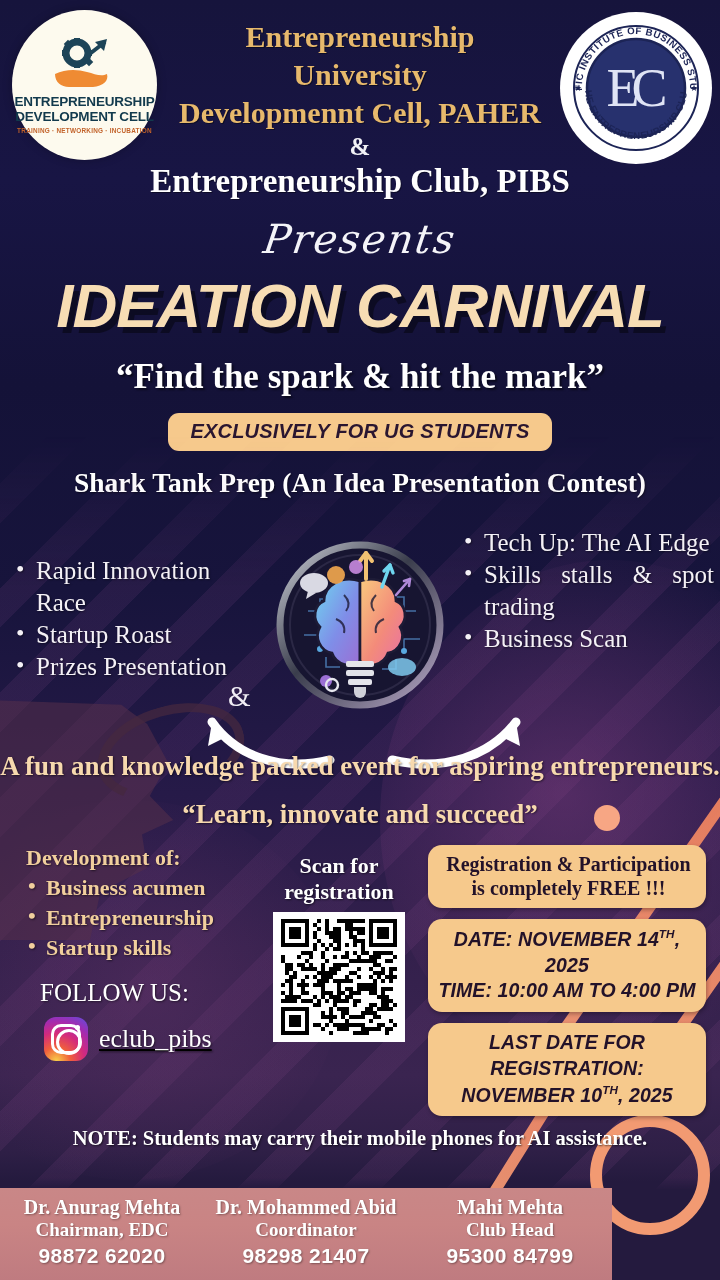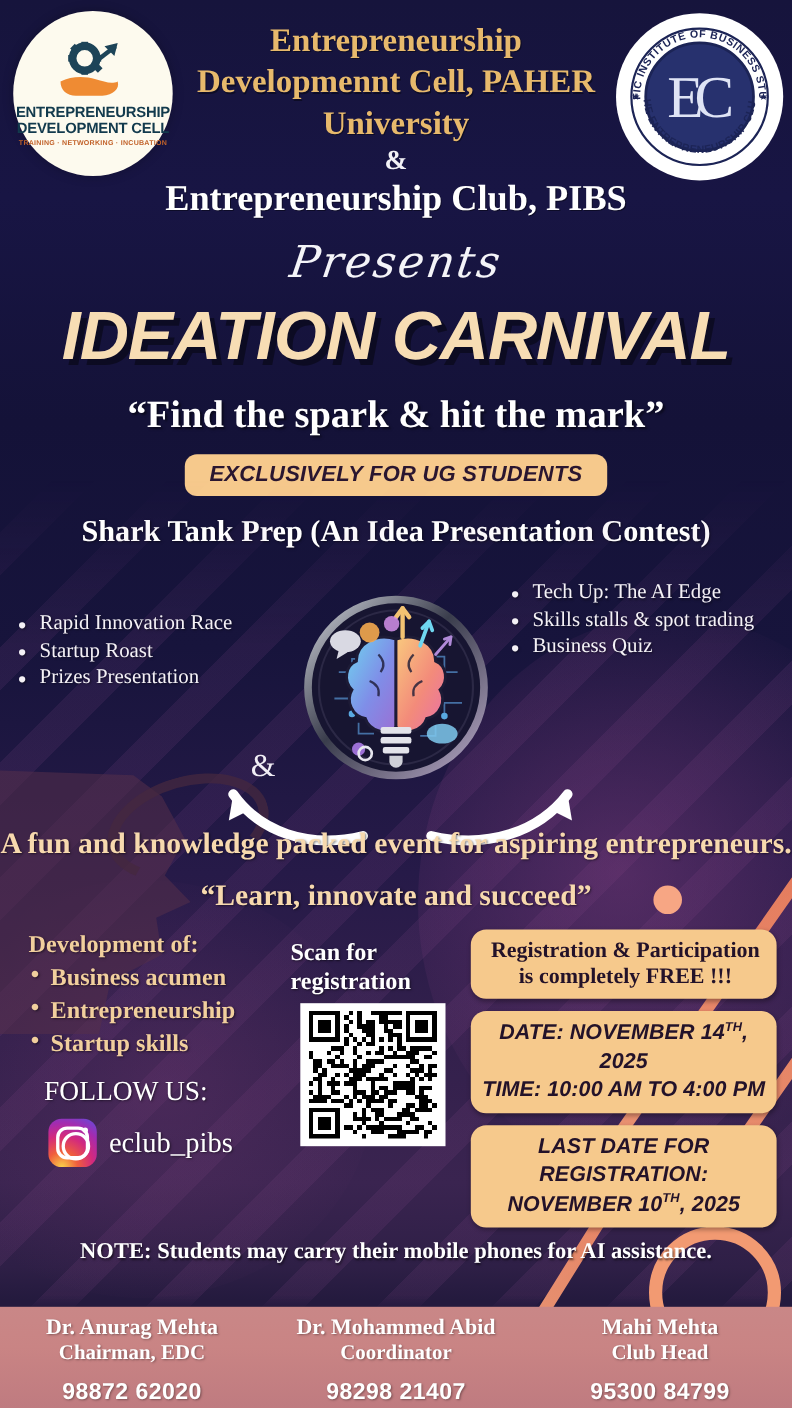--- a/index.html
+++ b/index.html
@@ -174,21 +174,21 @@
   }
 
   
   .features{
     position:relative; margin-top:14px; height:230px;
   }
   ul.flist{ list-style:none; }
   ul.flist li{
     position:relative; padding-left:22px;
     font-family:"Liberation Serif", serif;
-    color:#f4f1f6; font-size:19px; line-height:1.28;
+    color:#f4f1f6; font-size:25px; line-height:1.28;
     text-shadow:1px 1px 2px rgba(0,0,0,.45);
   }
   ul.flist li::before{
     content:"•"; position:absolute; left:2px; top:-1px; font-size:24px;
   }
   .f-left{ position:absolute; left:14px; top:42px; width:225px; }
   .f-right{ position:absolute; right:6px; top:14px; width:252px; text-align:justify; }
   .f-right li{ text-align:justify; text-align-last:left; }
 
   .brain-wrap{
@@ -224,21 +224,21 @@
     position:relative; padding-left:20px; margin-top:4px;
     font-family:"Liberation Serif", serif; font-weight:700;
     font-size:22px; color:#f1cf9d; text-shadow:1px 1px 2px rgba(0,0,0,.5);
   }
   ul.dev-list li::before{ content:"•"; position:absolute; left:2px; top:-2px; }
   .follow{
     margin-top:18px; margin-left:14px;
     font-family:"Liberation Serif", serif;
     font-size:25px; color:#ffffff; text-shadow:1px 1px 2px rgba(0,0,0,.5);
   }
-  .ig-row{ display:flex; align-items:center; gap:11px; margin-top:10px; margin-left:18px; }
+  .ig-row{ display:flex; align-items:center; gap:11px; margin-top:10px; margin-left:18px;text-decoration:underline; }
   .ig-icon{
     width:44px; height:44px; border-radius:12px;
     background:radial-gradient(circle at 28% 100%, #f8d14a 0%, #f05f3c 26%, #d32a7d 52%, #a32bb0 74%, #5b4fe0 100%);
     position:relative; display:block;
   }
   .ig-icon::before{
     content:""; position:absolute; left:50%; top:50%;
     width:20px; height:20px; margin:-10px 0 0 -10px;
     border:3px solid #fff; border-radius:50%;
   }
@@ -247,21 +247,21 @@
     width:5px; height:5px; border-radius:50%; background:#fff;
   }
   .ig-frame{
     position:absolute; inset:7px; border:3px solid #fff; border-radius:10px;
   }
   .ig-name{
     font-family:"Liberation Serif", serif; font-size:26px; color:#ffffff;
     text-shadow:1px 1px 2px rgba(0,0,0,.5);
   }
 
-  .qr-block{ position:absolute; left:264px; top:8px; width:150px; }
+  .qr-block{ position:absolute; left:264px; top:8px; width:150px; text-align:center; }
   .qr-label{
     font-family:"Liberation Serif", serif; font-weight:700;
     font-size:22px; line-height:1.16; color:#ffffff;
     text-shadow:1px 1px 2px rgba(0,0,0,.55);
   }
   .qr-box{
     width:132px; height:130px; margin:8px auto 0;
     background:#fff; padding:7px;
   }
   .qr-box svg{ display:block; width:100%; height:100%; }
@@ -286,38 +286,38 @@
   
   .note{
     position:absolute; left:0; right:0; bottom:130px;
     text-align:center;
     font-family:"Liberation Serif", serif; font-weight:700;
     font-size:20.5px; color:#ffffff;
     text-shadow:1px 1px 2px rgba(0,0,0,.6);
     z-index:6;
   }
   .footer{
-    position:absolute; left:0; bottom:0; width:720px; height:92px;
+    position:absolute; left:0; bottom:0; width:612px; height:92px;
     background:linear-gradient(180deg,#c98787 0%,#c98484 40%,#bf7b80 100%);
     display:flex; z-index:6;
   }
   .foot-col{ flex:1; text-align:center; padding-top:7px; }
   .foot-name{
     font-family:"Liberation Serif", serif; font-weight:700;
     font-size:20px; color:#ffffff; line-height:1.2;
     text-shadow:1px 1px 2px rgba(0,0,0,.35);
   }
   .foot-role{
     font-family:"Liberation Serif", serif; font-weight:700;
     font-size:19px; color:#ffffff; line-height:1.2;
     text-shadow:1px 1px 2px rgba(0,0,0,.35);
   }
   .foot-phone{
     font-family:"Liberation Sans", sans-serif; font-weight:700;
-    font-size:21px; color:#ffffff; margin-top:12px; letter-spacing:.4px;
+    font-size:21px; color:#ffffff; margin-top:2px; letter-spacing:.4px;
     text-shadow:1px 1px 2px rgba(0,0,0,.35);
   }
 </style>
 </head>
 <body>
 
 <div class="poster">
 
   <div class="bg-diag-stripes"></div>
   <div class="glow-r"></div>
@@ -365,22 +365,22 @@
           <text><textPath href="#arcBot" startOffset="50%" text-anchor="middle" id="arcBotTxt">THE ENTREPRENEURSHIP CLUB</textPath></text>
         </svg>
         <span class="ec-star l">★</span>
         <span class="ec-star r">★</span>
         <div class="ec-core">EC</div>
       </div>
     </div>
 
     <div class="org">
       <div>Entrepreneurship</div>
+      <div>University</div>
       <div>Developmennt Cell, PAHER</div>
-      <div>University</div>
     </div>
     <div class="amp">&amp;</div>
     <div class="org2">Entrepreneurship Club, PIBS</div>
   </div>
 
   <div class="presents">Presents</div>
   <div class="title">IDEATION CARNIVAL</div>
   <div class="tagline">“Find the spark &amp; hit the mark”</div>
   <div class="badge-wrap">
     <div class="badge">EXCLUSIVELY FOR UG STUDENTS</div>
@@ -462,21 +462,21 @@
         <circle cx="52" cy="142" r="6" fill="#9b6fd4"></circle>
         <g fill="none" stroke="#e6e6ee" stroke-width="2.4">
             <circle cx="58" cy="146" r="6"></circle>
           </g>
       </svg>
     </div>
 
     <ul class="flist f-right">
       <li>Tech Up: The AI Edge</li>
       <li>Skills stalls &amp; spot trading</li>
-      <li>Business Quiz</li>
+      <li>Business Scan</li>
     </ul>
   </div>
 
   <div class="amp2">&amp;</div>
 
   <svg class="arrow-svg" viewBox="0 0 720 200">
     <g fill="none" stroke="#ffffff" stroke-width="9" stroke-linecap="round">
       <path d="M330 164 C280 176 236 160 212 126"></path>
       <path d="M392 164 C444 176 490 160 516 126"></path>
     </g>

